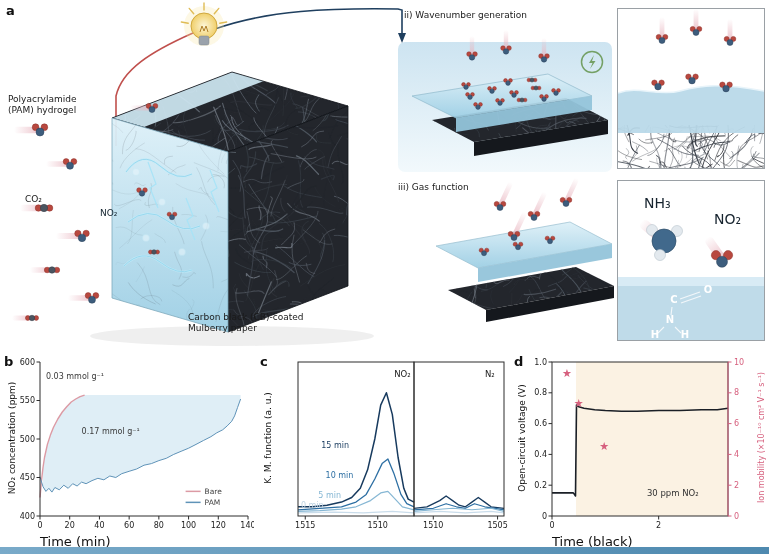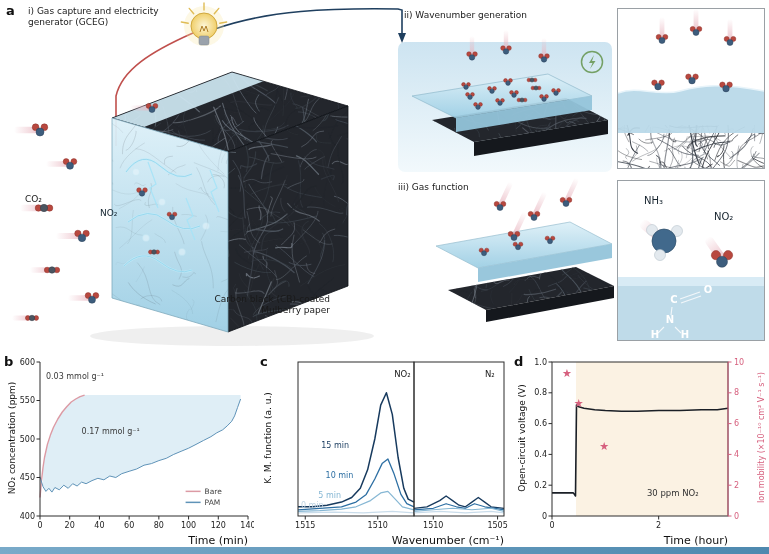--- a/index.html
+++ b/index.html
@@ -3,24 +3,24 @@
 <meta charset="utf-8">
 <style>
   *{margin:0;padding:0;box-sizing:border-box}
   body{background:#e9e9e9}
   .fig{position:relative;width:769px;height:554px;background:#ffffff;font-family:"DejaVu Sans",sans-serif;overflow:hidden}
   svg{display:block}
   svg text{font-family:"DejaVu Sans",sans-serif}
   .plabel{position:absolute;font-weight:bold;font-size:13px;color:#111;z-index:4}
   .atext{position:absolute;font-size:9px;color:#1a1a1a;line-height:1.25;z-index:3}
   .chart{position:absolute}
-  .axlabel{position:absolute;font-size:11px;color:#111;text-align:right;z-index:3}
+  .axlabel{position:absolute;font-size:13px;color:#111;text-align:left;z-index:3}
   .aylabel{position:absolute;font-size:9px;color:#111;text-align:center;transform:rotate(-90deg);z-index:3}
   .inset{position:absolute;border:1px solid #9aa0a5;background:#fff;z-index:2}
-  .inset .ilabel{position:absolute;font-size:10px;color:#16232e;z-index:3}
+  .inset .ilabel{position:absolute;font-size:14px;color:#16232e;z-index:3}
   #illo{position:absolute;left:0;top:0;z-index:1}
   .strip{position:absolute;left:0;bottom:0;width:769px;height:7px;background:linear-gradient(90deg,#79aac9,#4e89af);z-index:5}
 </style>
 </head>
 <body>
 
 <div class="fig">
 
   <svg id="defs-svg" width="0" height="0" style="position:absolute">
     <defs>
@@ -765,27 +765,24 @@
       <circle cx="515.25" cy="244.25" r="2.1" fill="#b8483f" stroke="#8f332c" stroke-width="0.5"></circle>
       <circle cx="520.75" cy="244.25" r="2.1" fill="#b8483f" stroke="#8f332c" stroke-width="0.5"></circle>
       <circle cx="518" cy="247.25" r="2.5" fill="#3d5d7d" stroke="#2a4158" stroke-width="0.5"></circle>
       <circle cx="547.25" cy="238.25" r="2.1" fill="#b8483f" stroke="#8f332c" stroke-width="0.5"></circle>
       <circle cx="552.75" cy="238.25" r="2.1" fill="#b8483f" stroke="#8f332c" stroke-width="0.5"></circle>
       <circle cx="550" cy="241.25" r="2.5" fill="#3d5d7d" stroke="#2a4158" stroke-width="0.5"></circle>
     </svg>
 
   <span class="plabel" style="left:6px;top:3px">a</span>
 
-  <div class="atext" style="left:28px;top:6px;width:132px">
-    <span>i)</span>
-    <span>Gas capture and electricity generator (GCEG)</span>
-  </div>
+  <div class="atext" style="left:8px;top:94px;width:96px">Polyacrylamide (PAM) hydrogel</div>
   <div class="atext" style="left:25px;top:194px">CO₂</div>
   <div class="atext" style="left:100px;top:208px;color:#14242f">NO₂</div>
-  <div class="atext" style="left:188px;top:294px;width:142px;text-align:right">Carbon black (CB)-coated Mulberry paper</div>
+  <div class="atext" style="left:188px;top:312px;width:142px;text-align:left">Carbon black (CB)-coated Mulberry paper</div>
   <div class="atext" style="left:404px;top:10px">ii) Wavenumber generation</div>
   <div class="atext" style="left:398px;top:182px">iii) Gas function</div>
 
   <div class="inset" style="left:617px;top:8px;width:148px;height:161px">
     <svg id="svg-i1" width="146" height="159">
         <polygon points="0,116 146,116 146,159 0,159" fill="#ffffff"></polygon>
         <g clip-path="url(#clip5)">
           <path d="M21.5,119.1 C13.7,118.0 12.9,121.1 9.9,126.2" fill="none" stroke="#23262c" stroke-width="1.14" stroke-linecap="round" opacity="0.98"></path>
           <path d="M46.1,158.1 C36.8,149.5 46.6,149.7 38.7,146.9" fill="none" stroke="#3a4049" stroke-width="0.57" stroke-linecap="round" opacity="0.92"></path>
           <path d="M92.0,155.4 C89.5,160.0 82.3,168.0 79.7,166.2" fill="none" stroke="#565d66" stroke-width="0.62" stroke-linecap="round" opacity="0.58"></path>
@@ -1017,21 +1014,20 @@
         <polyline points="156.0,159.8 175.3,158.3 188.1,153.7 198.4,156.8 207.4,158.3 216.4,153.7 226.7,156.8 237.0,158.3 246.0,159.8" fill="none" stroke="#2d6fa3" stroke-width="1.2" stroke-linejoin="round"></polyline>
         <polyline points="156.0,161.4 175.3,159.8 194.6,158.3 213.9,159.8 233.1,158.3 246.0,161.4" fill="none" stroke="#86b7d4" stroke-width="1.1" stroke-linejoin="round"></polyline>
         <polyline points="156.0,162.9 181.7,161.4 207.4,162.9 233.1,161.4 246.0,162.9" fill="none" stroke="#c9dcea" stroke-width="1.1" stroke-linejoin="round"></polyline>
         <rect x="156" y="12" width="90" height="154" fill="none" stroke="#2c2c2c" stroke-width="1"></rect>
         <line x1="175.28571428571428" y1="166" x2="175.28571428571428" y2="169.5" stroke="#2c2c2c" stroke-width="1"></line>
         <text x="175.28571428571428" y="178" text-anchor="middle" font-size="8" fill="#222">1510</text>
         <line x1="239.57142857142856" y1="166" x2="239.57142857142856" y2="169.5" stroke="#2c2c2c" stroke-width="1"></line>
         <text x="239.57142857142856" y="178" text-anchor="middle" font-size="8" fill="#222">1505</text>
         <text x="231.85714285714403" y="27.400000000000006" text-anchor="middle" font-size="8.5" fill="#222">N₂</text>
       </svg>
-    <div class="axlabel" style="left:40px;top:184px;width:206px">Wavenumber (cm⁻¹)</div>
     <div class="aylabel" style="left:-67px;top:83px;width:154px">K. M. function (a. u.)</div>
   </div>
 
   <span class="plabel" style="left:514px;top:354px">d</span>
   <div class="chart" style="left:512px;top:350px;width:257px;height:202px">
     <svg id="svg-d" width="257" height="202">
         <rect x="64" y="12" width="152" height="154" fill="#fbf2e3"></rect>
         <polyline points="40.0,142.9 45.3,142.9 50.7,142.9 56.0,142.9 61.3,142.9 62.4,144.4 63.5,146.0 64.5,55.1 66.7,56.7 72.0,58.2 82.7,59.7 93.3,60.5 109.3,61.3 125.3,61.3 146.7,60.5 168.0,60.5 189.3,59.7 205.3,59.7 216.0,58.2" fill="none" stroke="#1a1f26" stroke-width="1.6" stroke-linejoin="round"></polyline>
         <rect x="40" y="12" width="176" height="154" fill="none" stroke="#2c2c2c" stroke-width="1"></rect>
         <line x1="216" y1="12" x2="216" y2="166" stroke="#d6607e" stroke-width="1"></line>
@@ -1061,19 +1057,19 @@
         <text x="222" y="76.2" text-anchor="start" font-size="8" fill="#d6607e">6</text>
         <line x1="216" y1="42.8" x2="219.5" y2="42.8" stroke="#d6607e" stroke-width="1"></line>
         <text x="222" y="45.4" text-anchor="start" font-size="8" fill="#d6607e">8</text>
         <line x1="216" y1="12" x2="219.5" y2="12" stroke="#d6607e" stroke-width="1"></line>
         <text x="222" y="14.6" text-anchor="start" font-size="8" fill="#d6607e">10</text>
         <text x="54.93333333333334" y="27.32000000000002" text-anchor="middle" font-size="11" fill="#d6607e">★</text>
         <text x="66.66666666666667" y="56.58" text-anchor="middle" font-size="11" fill="#d6607e">★</text>
         <text x="92.26666666666668" y="99.7" text-anchor="middle" font-size="11" fill="#d6607e">★</text>
         <text x="134.93333333333334" y="145.98" text-anchor="start" font-size="8.5" fill="#333">30 ppm NO₂</text>
       </svg>
-    <div class="axlabel" style="left:40px;top:184px;width:176px">Time (hour)</div>
+    <div class="axlabel" style="left:40px;top:184px;width:176px">Time (black)</div>
     <div class="aylabel" style="left:-67px;top:83px;width:154px">Open-circuit voltage (V)</div>
     <div class="aylabel" style="left:172px;top:83px;width:154px;color:#d6607e;font-size:8px">Ion mobility (×10⁻¹⁰ cm² V⁻¹ s⁻¹)</div>
   </div>
 
   <div class="strip"></div>
 </div>
 
 </body></html>

